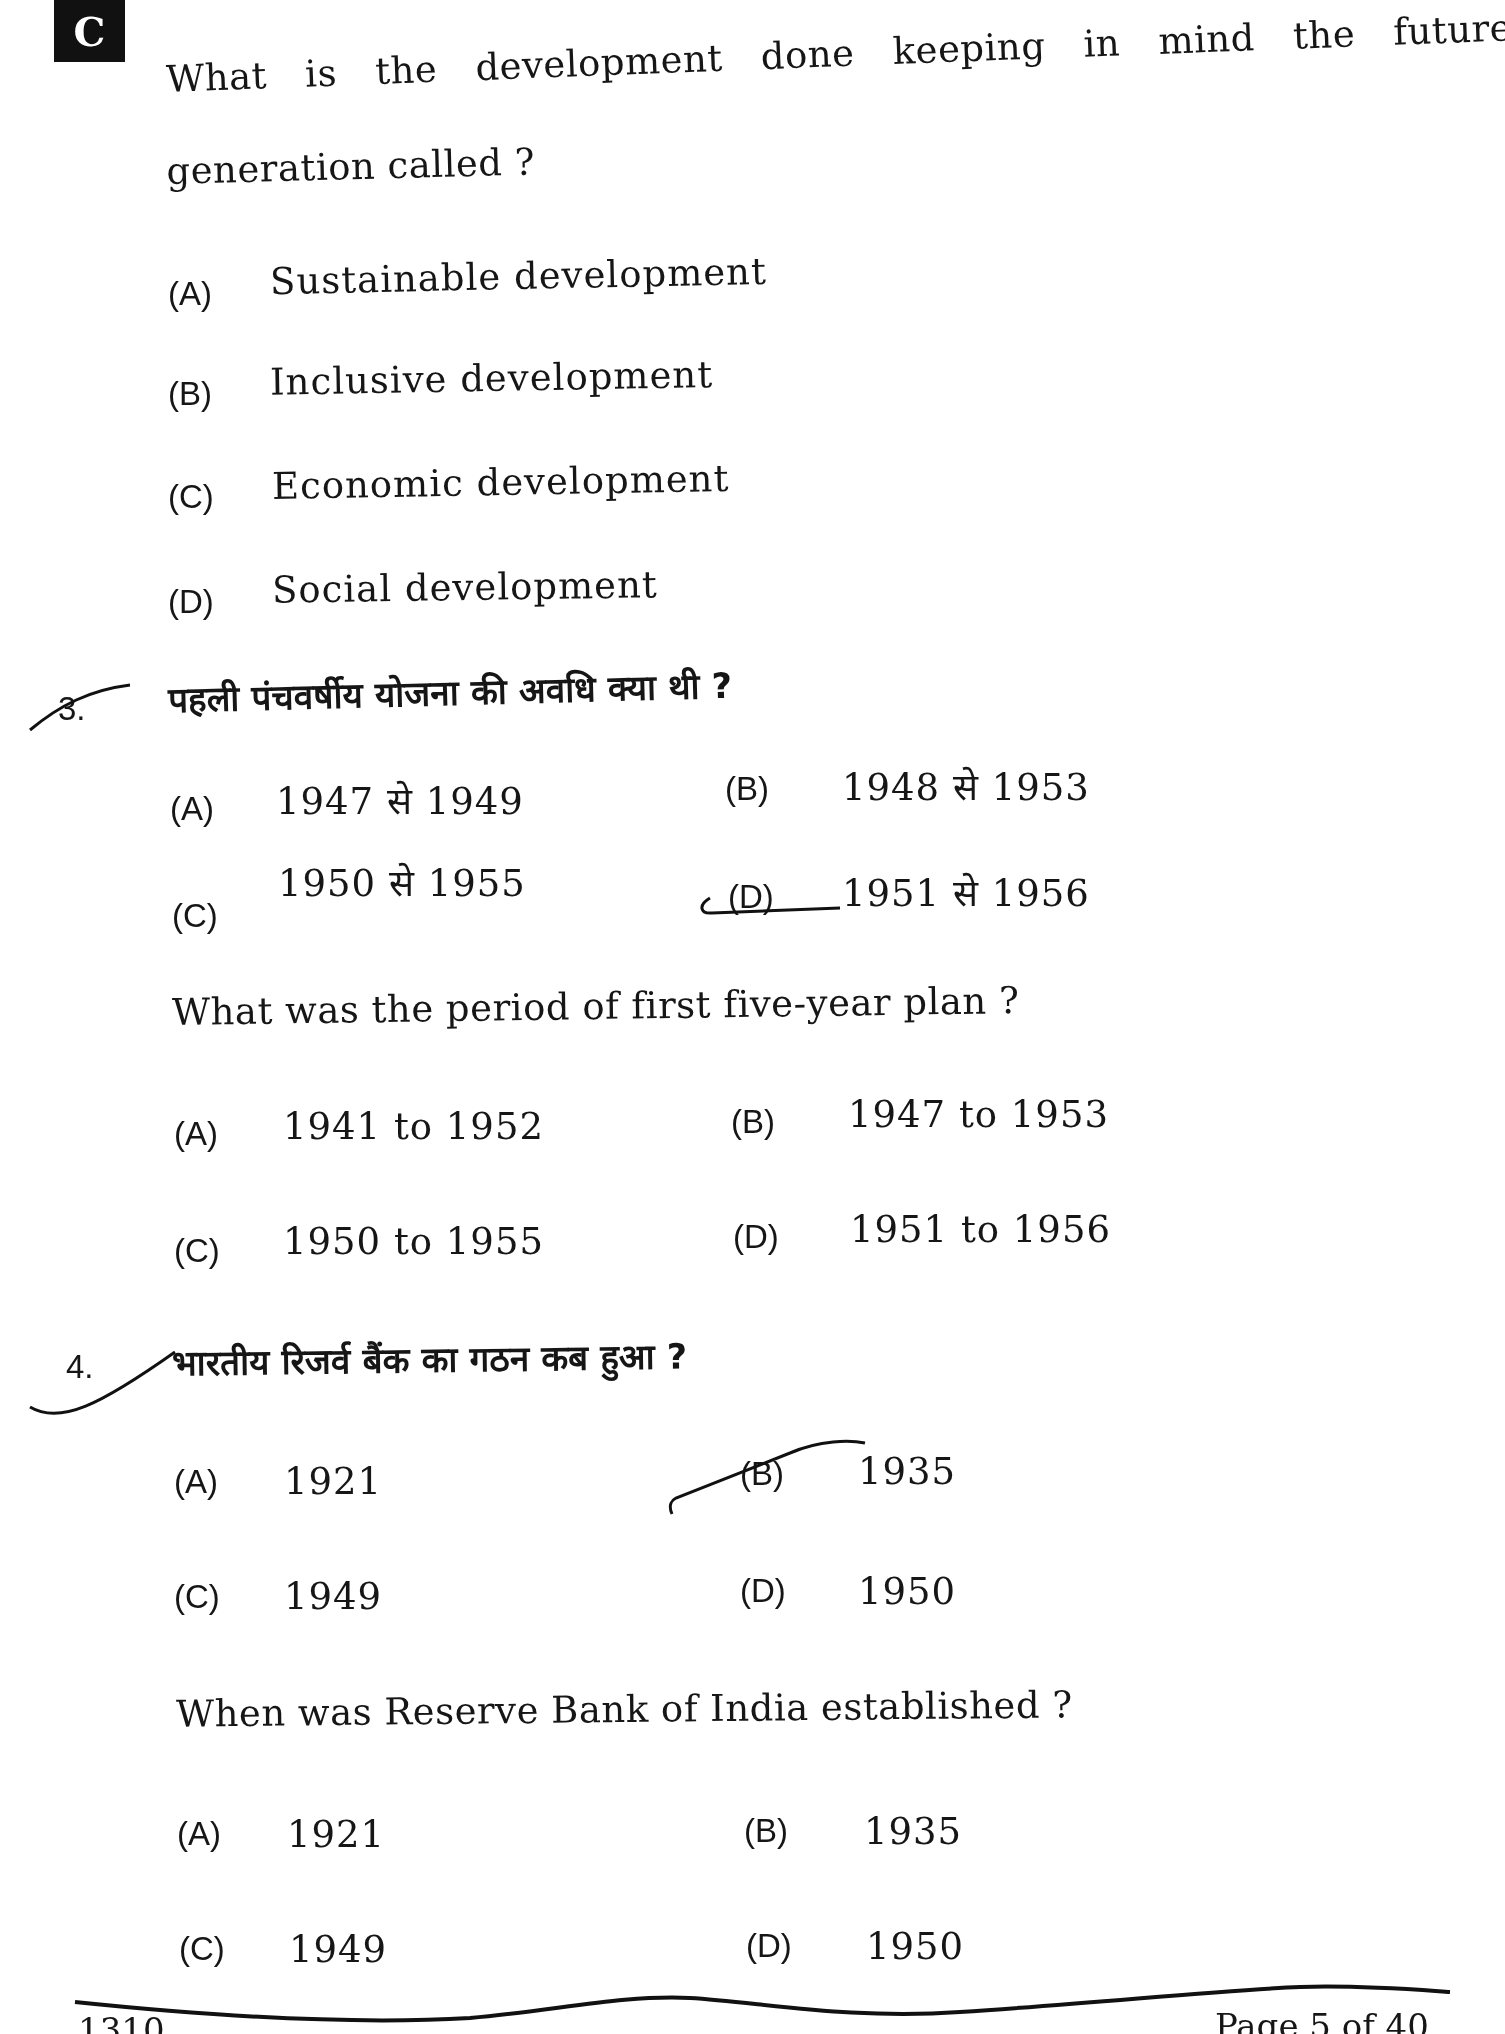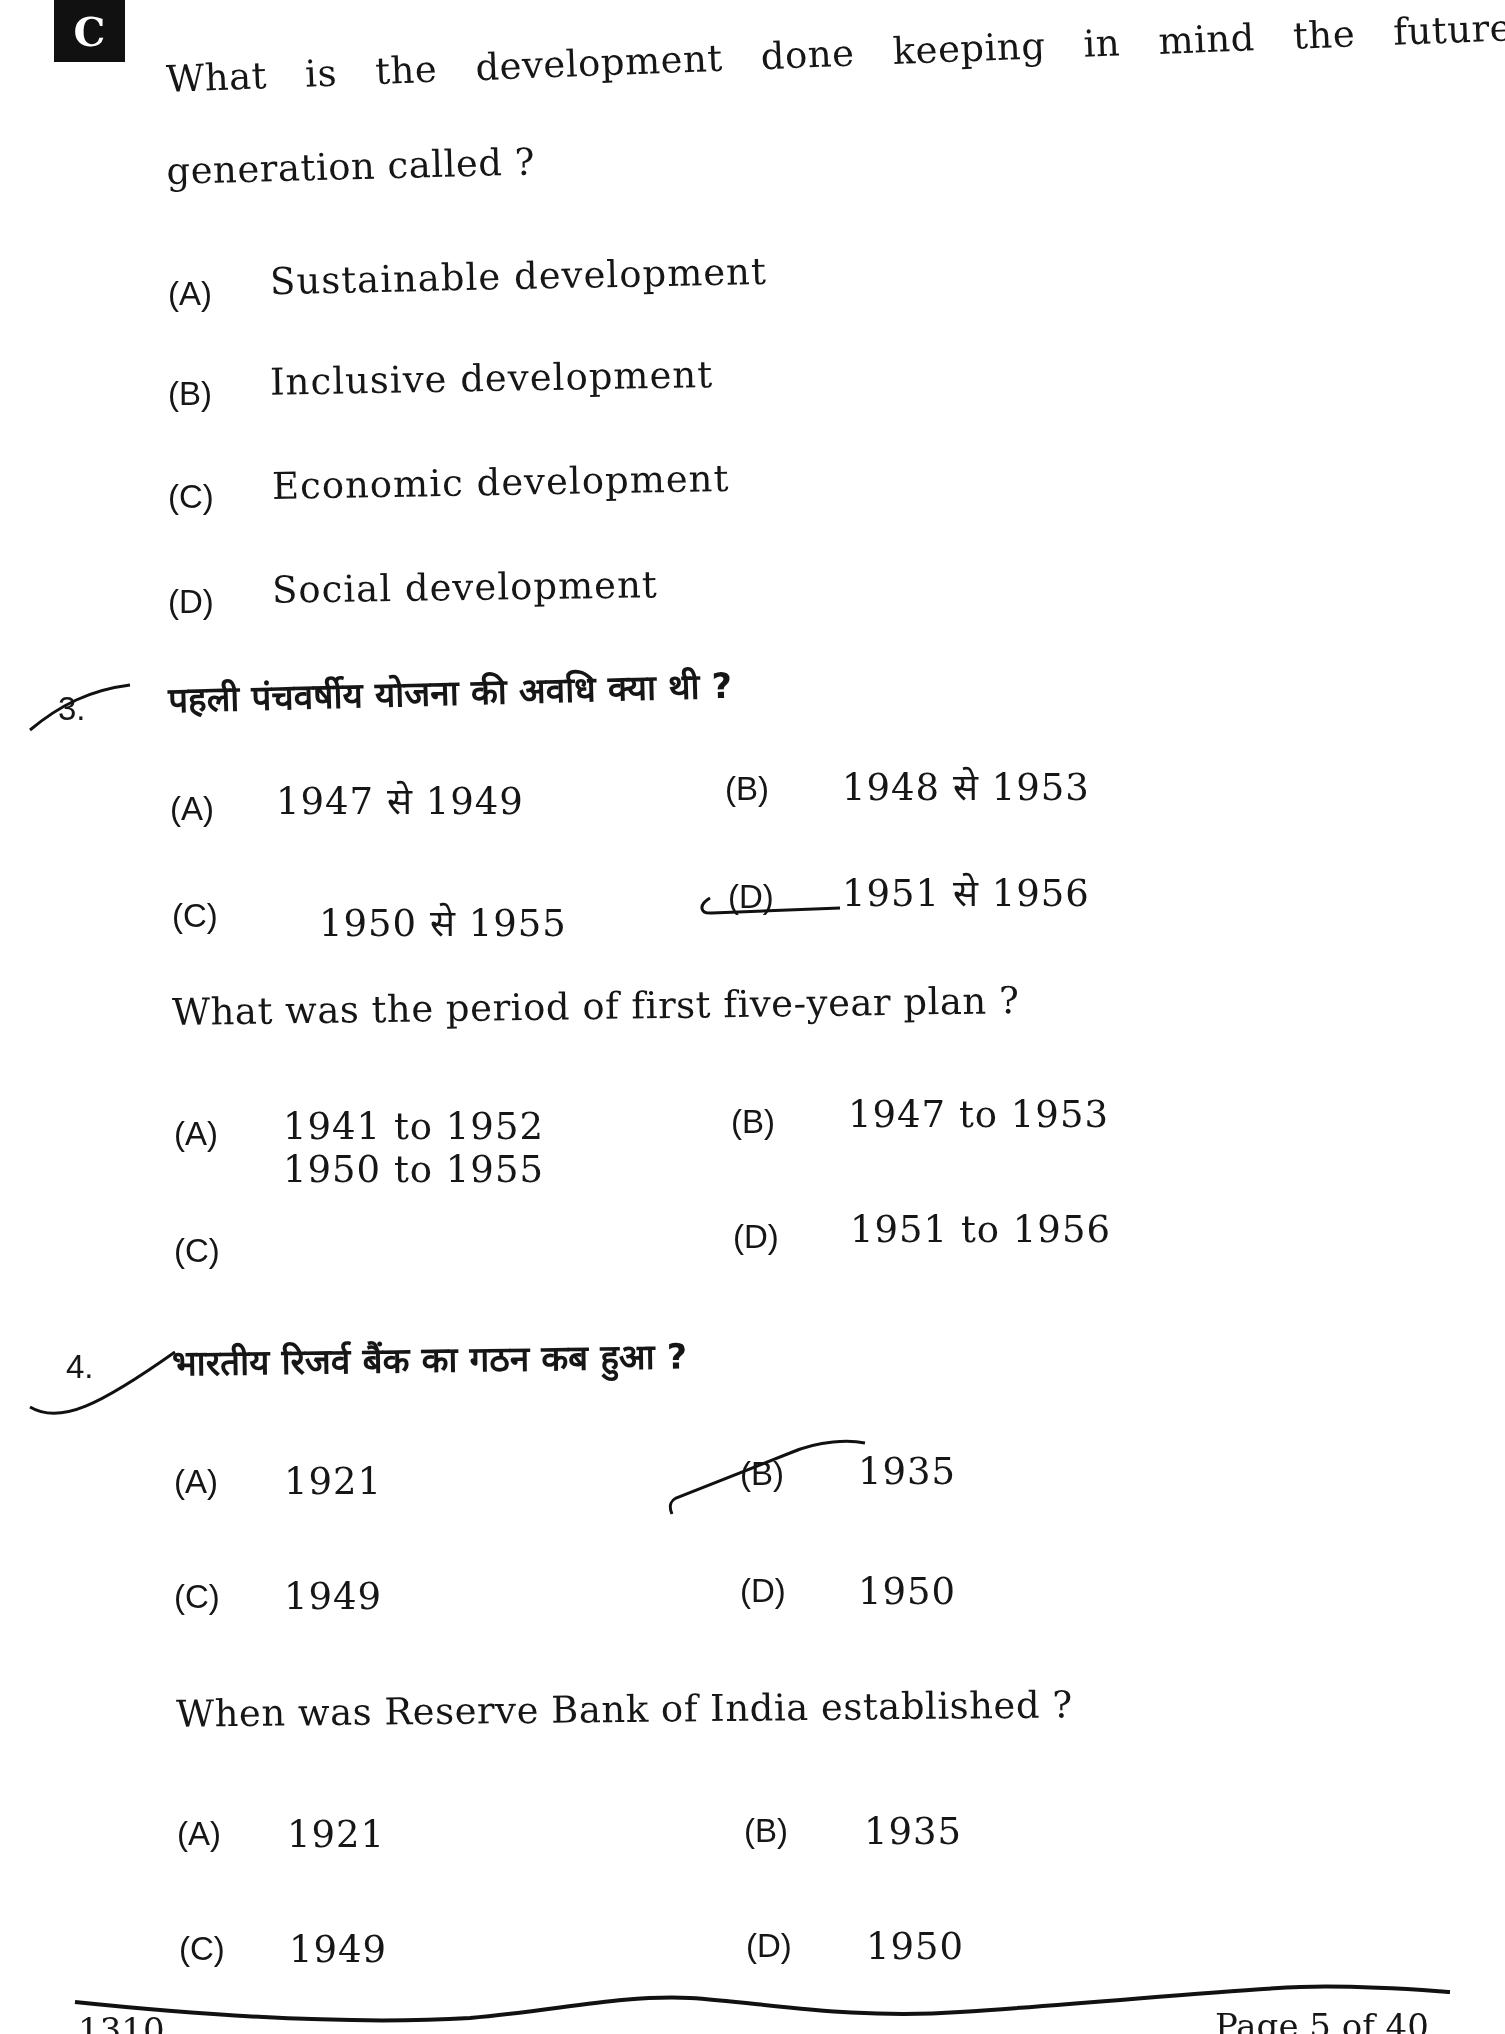--- a/index.html
+++ b/index.html
@@ -40,33 +40,33 @@
 
 <div class="abs qnum" style="left:58px; top:690px;">3.</div>
 <div class="abs hindi" style="left:168px; top:668px; transform:rotate(-1.5deg);">पहली पंचवर्षीय योजना की अवधि क्या थी ?</div>
 
 <div class="abs opt-label" style="left:170px; top:790px;">(A)</div>
 <div class="abs opt-value" style="left:276px; top:774px;">1947 से 1949</div>
 <div class="abs opt-label" style="left:725px; top:770px;">(B)</div>
 <div class="abs opt-value" style="left:842px; top:760px;text-align:center;">1948 से 1953</div>
 
 <div class="abs opt-label" style="left:172px; top:897px;">(C)</div>
-<div class="abs opt-value" style="left:278px; top:896px;margin-left:41px;">1950 से 1955</div>
+<div class="abs opt-value" style="left:278px; top:856px;">1950 से 1955</div>
 <div class="abs opt-label" style="left:728px; top:878px;">(D)</div>
 <div class="abs opt-value" style="left:842px; top:866px;">1951 से 1956</div>
 
 <div class="abs q-text" style="left:172px; top:985px; transform:rotate(-0.8deg);">What was the period of first five-year plan ?</div>
 
 <div class="abs opt-label" style="left:174px; top:1115px;">(A)</div>
 <div class="abs opt-value" style="left:283px; top:1105px;">1941 to 1952</div>
 <div class="abs opt-label" style="left:731px; top:1103px;">(B)</div>
 <div class="abs opt-value" style="left:848px; top:1093px;">1947 to 1953</div>
 
 <div class="abs opt-label" style="left:174px; top:1232px;">(C)</div>
-<div class="abs opt-value" style="left:283px; top:1148px;">1950 to 1955</div>
+<div class="abs opt-value" style="left:283px; top:1220px;">1950 to 1955</div>
 <div class="abs opt-label" style="left:733px; top:1218px;">(D)</div>
 <div class="abs opt-value" style="left:850px; top:1208px;">1951 to 1956</div>
 
 <div class="abs qnum" style="left:66px; top:1348px;">4.</div>
 <div class="abs hindi" style="left:172px; top:1335px; transform:rotate(-0.8deg);">भारतीय रिजर्व बैंक का गठन कब हुआ ?</div>
 
 <div class="abs opt-label" style="left:174px; top:1463px;">(A)</div>
 <div class="abs opt-value" style="left:284px; top:1460px;">1921</div>
 <div class="abs opt-label" style="left:740px; top:1455px;">(B)</div>
 <div class="abs opt-value" style="left:858px; top:1450px;">1935</div>

